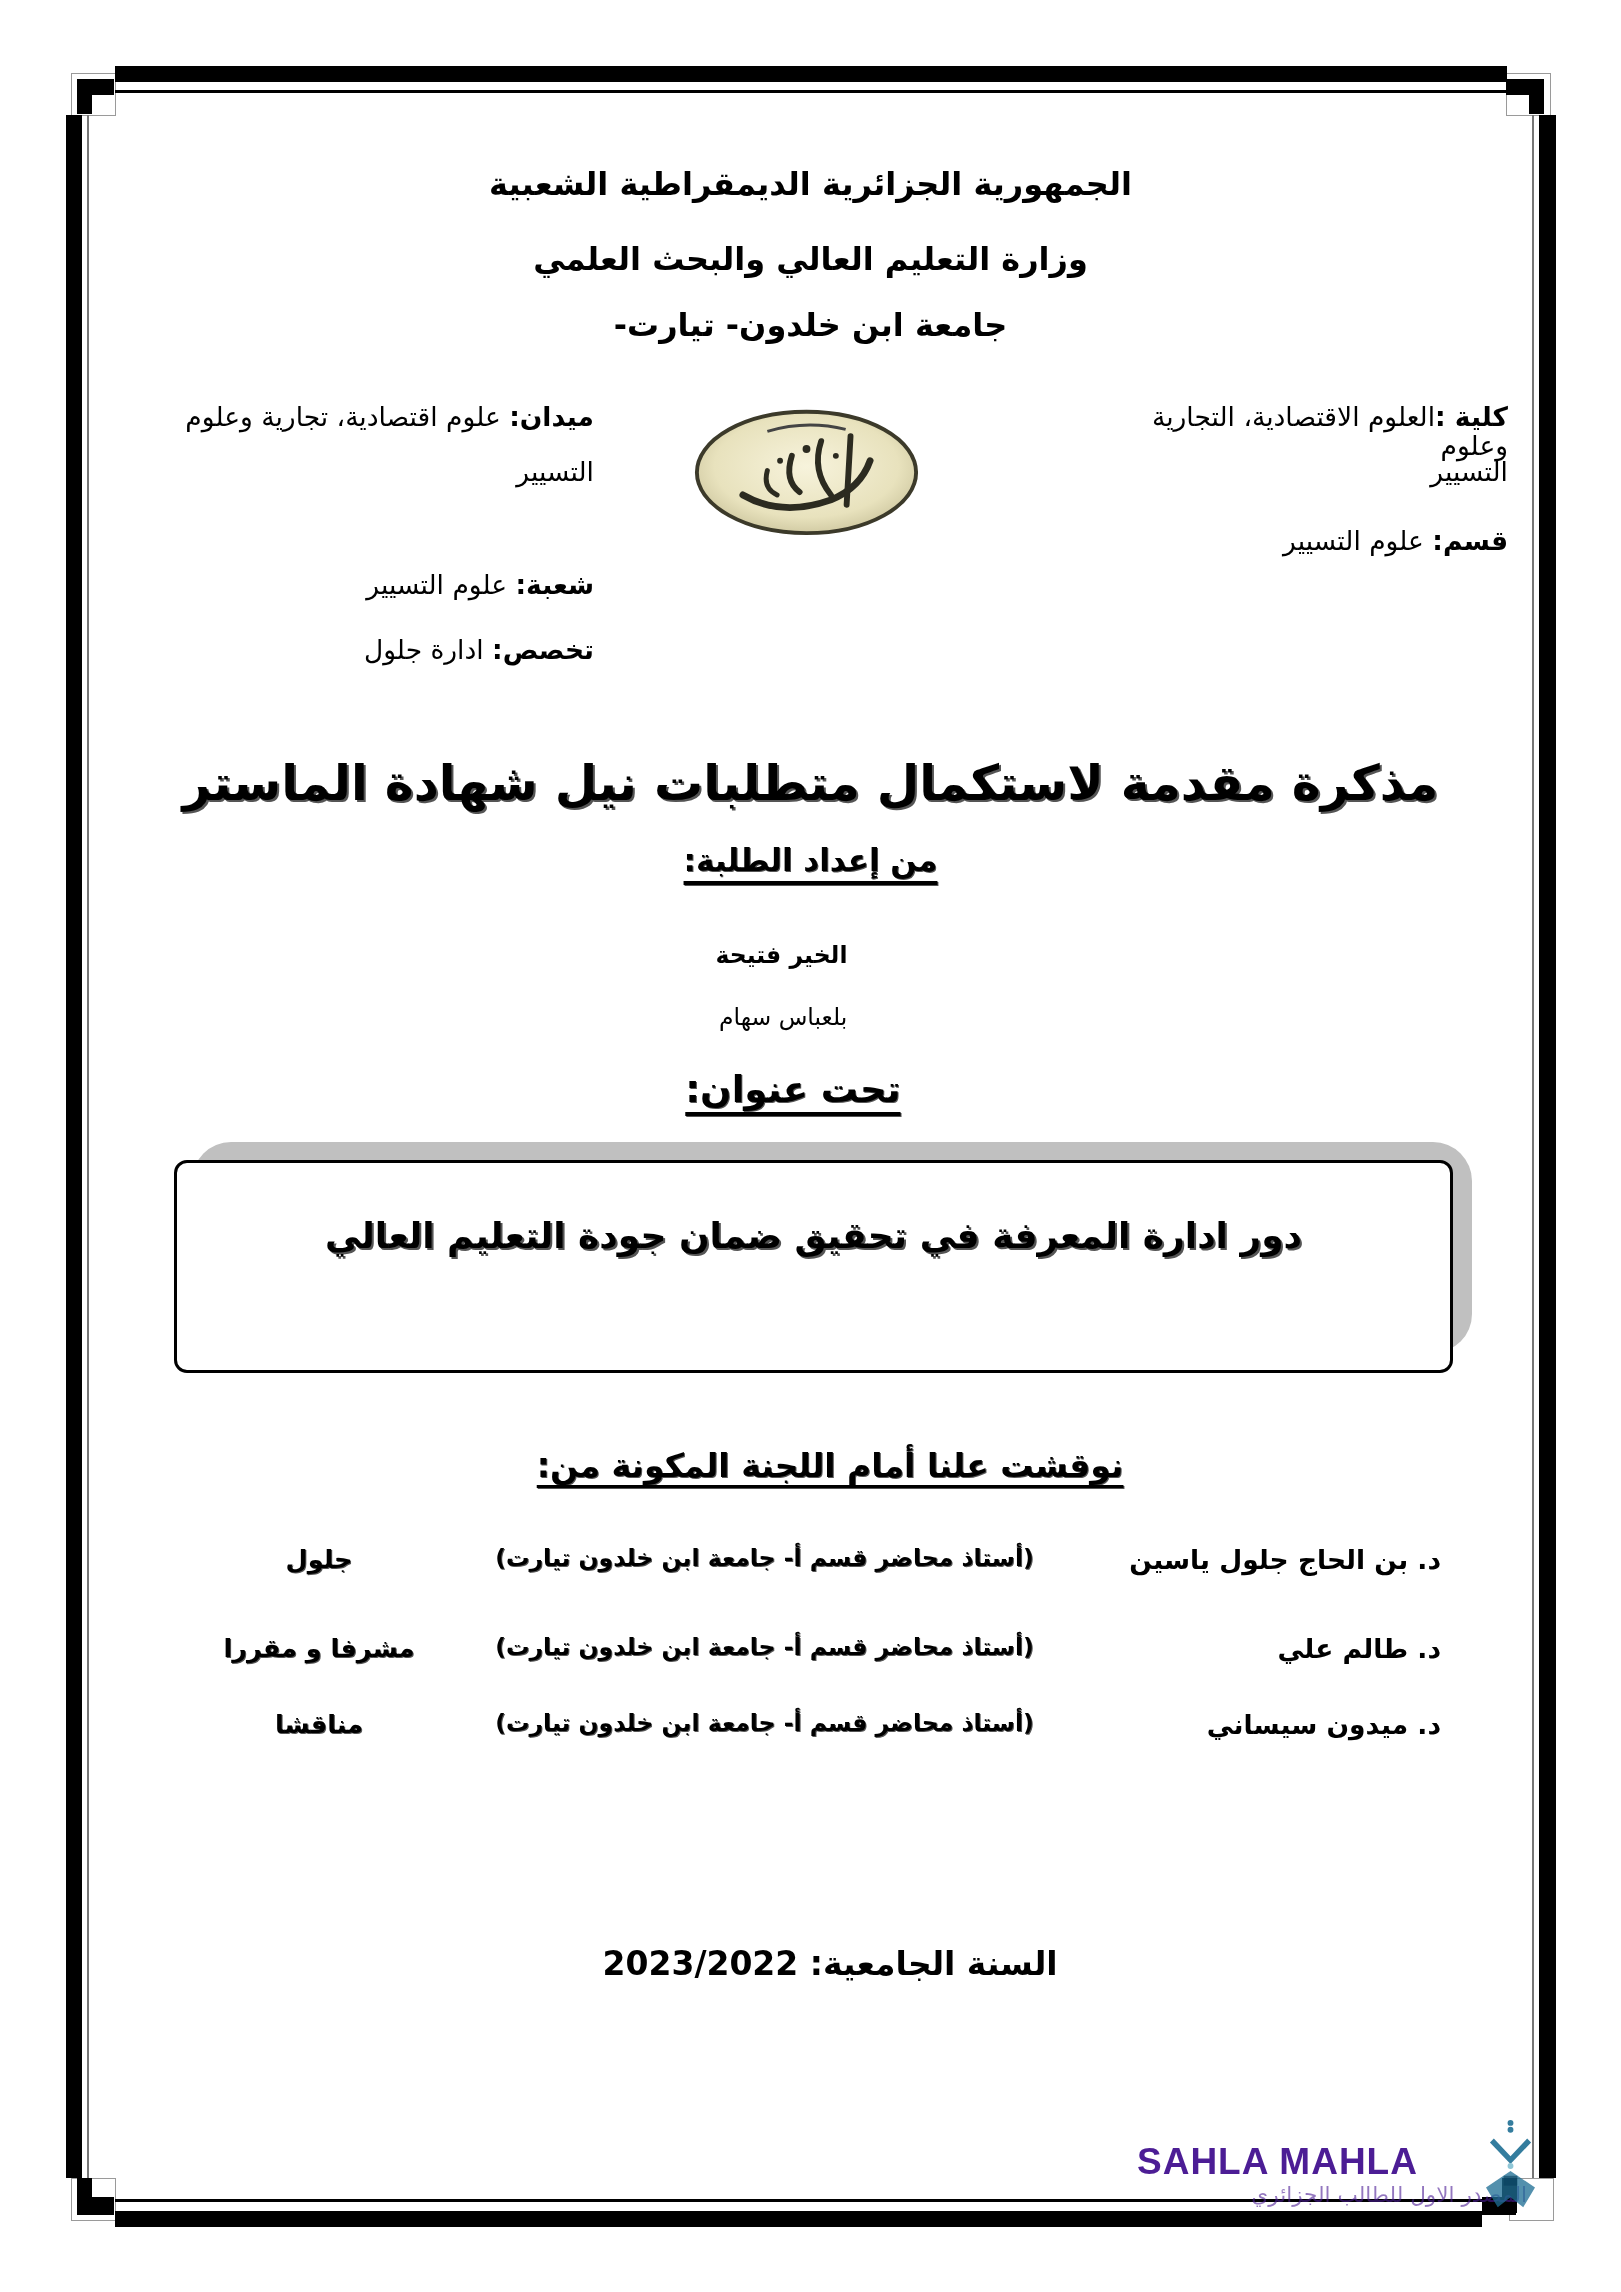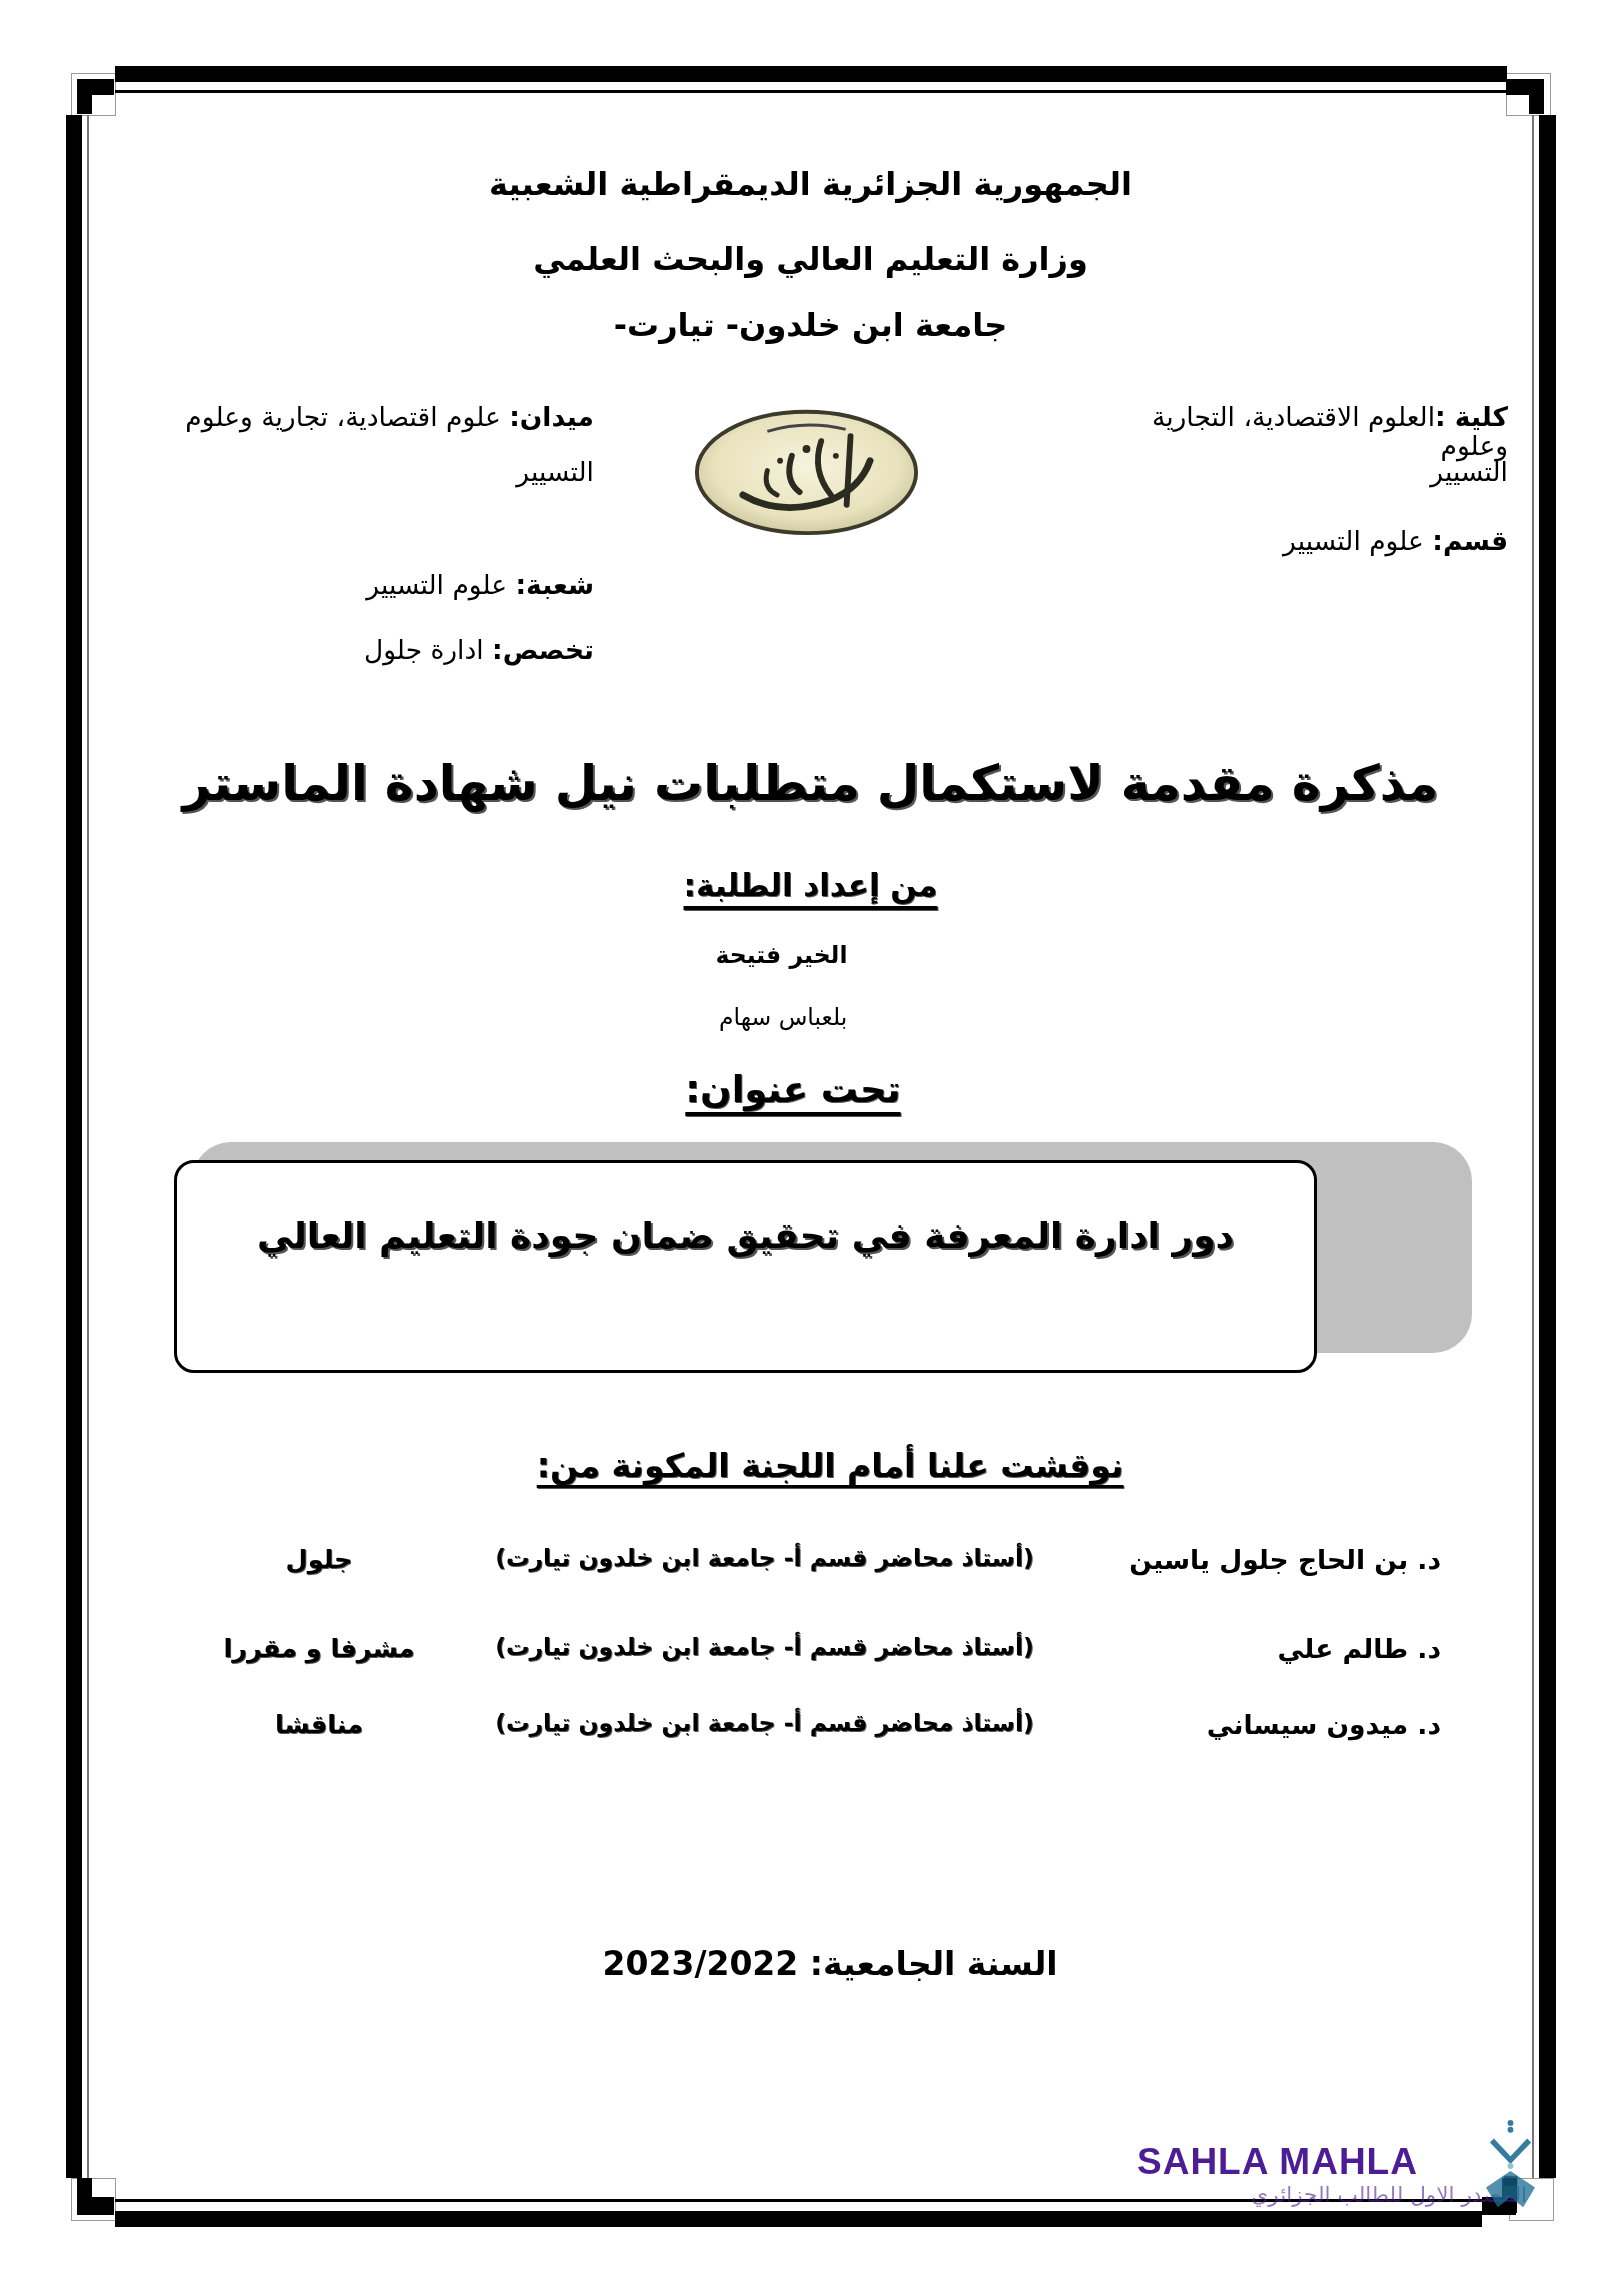--- a/index.html
+++ b/index.html
@@ -14,21 +14,21 @@
   .rtl { direction:rtl; unicode-bidi:embed; }
   .center { text-align:center; left:0; width:1621px; }
   .hdr { font-weight:bold; font-size:32px; }
   .meta { font-size:26.5px; line-height:29px; }
   .meta b { font-weight:bold; }
   .bigtitle { font-weight:bold; font-size:49px; letter-spacing:-1px; text-shadow:2px 2px 0 #555; }
   .sub { font-weight:bold; font-size:31px; text-decoration:underline; text-decoration-thickness:3.9px; text-underline-offset:9.8px; text-shadow:1px 1px 0 #555; }
   .student { font-weight:bold; font-size:23.5px; }
   .student2 { font-size:23.5px; }
   .titlebox-shadow { position:absolute; left:192px; top:1142px; width:1280px; height:211px; background:#c0c0c0; border-radius:39px; }
-  .titlebox { position:absolute; left:174px; top:1160px; width:1143px; height:213px; background:#fff; border:3.9px solid #000; border-radius:20px; box-sizing:border-box; }
+  .titlebox { position:absolute; left:174px; top:1160px; width:1279px; height:213px; background:#fff; border:3.9px solid #000; border-radius:13px; box-sizing:border-box; }
   .tb-line { position:absolute; left:0; width:100%; text-align:center; font-weight:bold; font-size:36px; text-shadow:2px 2px 0 #555; }
   .committee-head { font-weight:bold; font-size:33px; text-decoration:underline; text-decoration-thickness:2.9px; text-underline-offset:7.8px; text-shadow:1px 1px 0 #555; }
   .crow { position:absolute; left:0; width:1621px; height:43px; }
   .cname { position:absolute; right:180px; font-size:26.5px; font-weight:bold; white-space:nowrap; }
   .caff { position:absolute; left:490px; width:549px; text-align:center; font-size:23.5px; font-weight:bold; white-space:nowrap; text-shadow:1px 1px 0 #555; }
   .crole { position:absolute; left:221px; width:196px; text-align:center; font-size:25.5px; font-weight:bold; white-space:nowrap; text-shadow:1px 1px 0 #555; }
   .year { font-weight:bold; font-size:33px; }
   .wm { position:absolute; color:#4c1d95; }
   .wm-main { left:1137px; top:2141px; font-size:37px; font-weight:bold; letter-spacing:1px; font-family:"Liberation Sans", sans-serif; }
   .wm-sub { left:1135px; top:2182px; width:392px; font-size:21.6px; opacity:0.6; direction:rtl; text-align:right; }
@@ -97,21 +97,21 @@
 
 <div class="abs rtl meta" style="left:157px;top:402px;width:437px;text-align:right;">
   <div style="height:55px;"><b>ميدان:</b><span> علوم اقتصادية، تجارية وعلوم</span></div>
   <div style="height:69px;"><span>التسيير</span></div>
   <div style="height:65px;margin-top:44px;"><b>شعبة:</b><span> علوم التسيير</span></div>
   <div><b>تخصص:</b><span> ادارة جلول</span></div>
 </div>
 
 <div class="abs center rtl bigtitle" style="top:755px;">مذكرة مقدمة لاستكمال متطلبات نيل شهادة الماستر</div>
 
-<div class="abs center rtl sub" style="top:867px;text-align:center;">من إعداد الطلبة:</div>
+<div class="abs center rtl sub" style="top:842px;text-align:center;">من إعداد الطلبة:</div>
 <div class="abs center rtl student" style="top:941px;left:-29px;">الخير فتيحة</div>
 <div class="abs center rtl student2" style="top:1003px;left:-27.4px;">بلعباس سهام</div>
 
 <div class="abs center rtl sub" style="top:1068px;left:-17.6px;font-size:37px;">تحت عنوان:</div>
 
 <div class="titlebox-shadow"></div>
 <div class="titlebox">
   <div class="tb-line rtl" style="top:52px;">دور ادارة المعرفة في تحقيق ضمان جودة التعليم العالي</div>
 </div>
 

